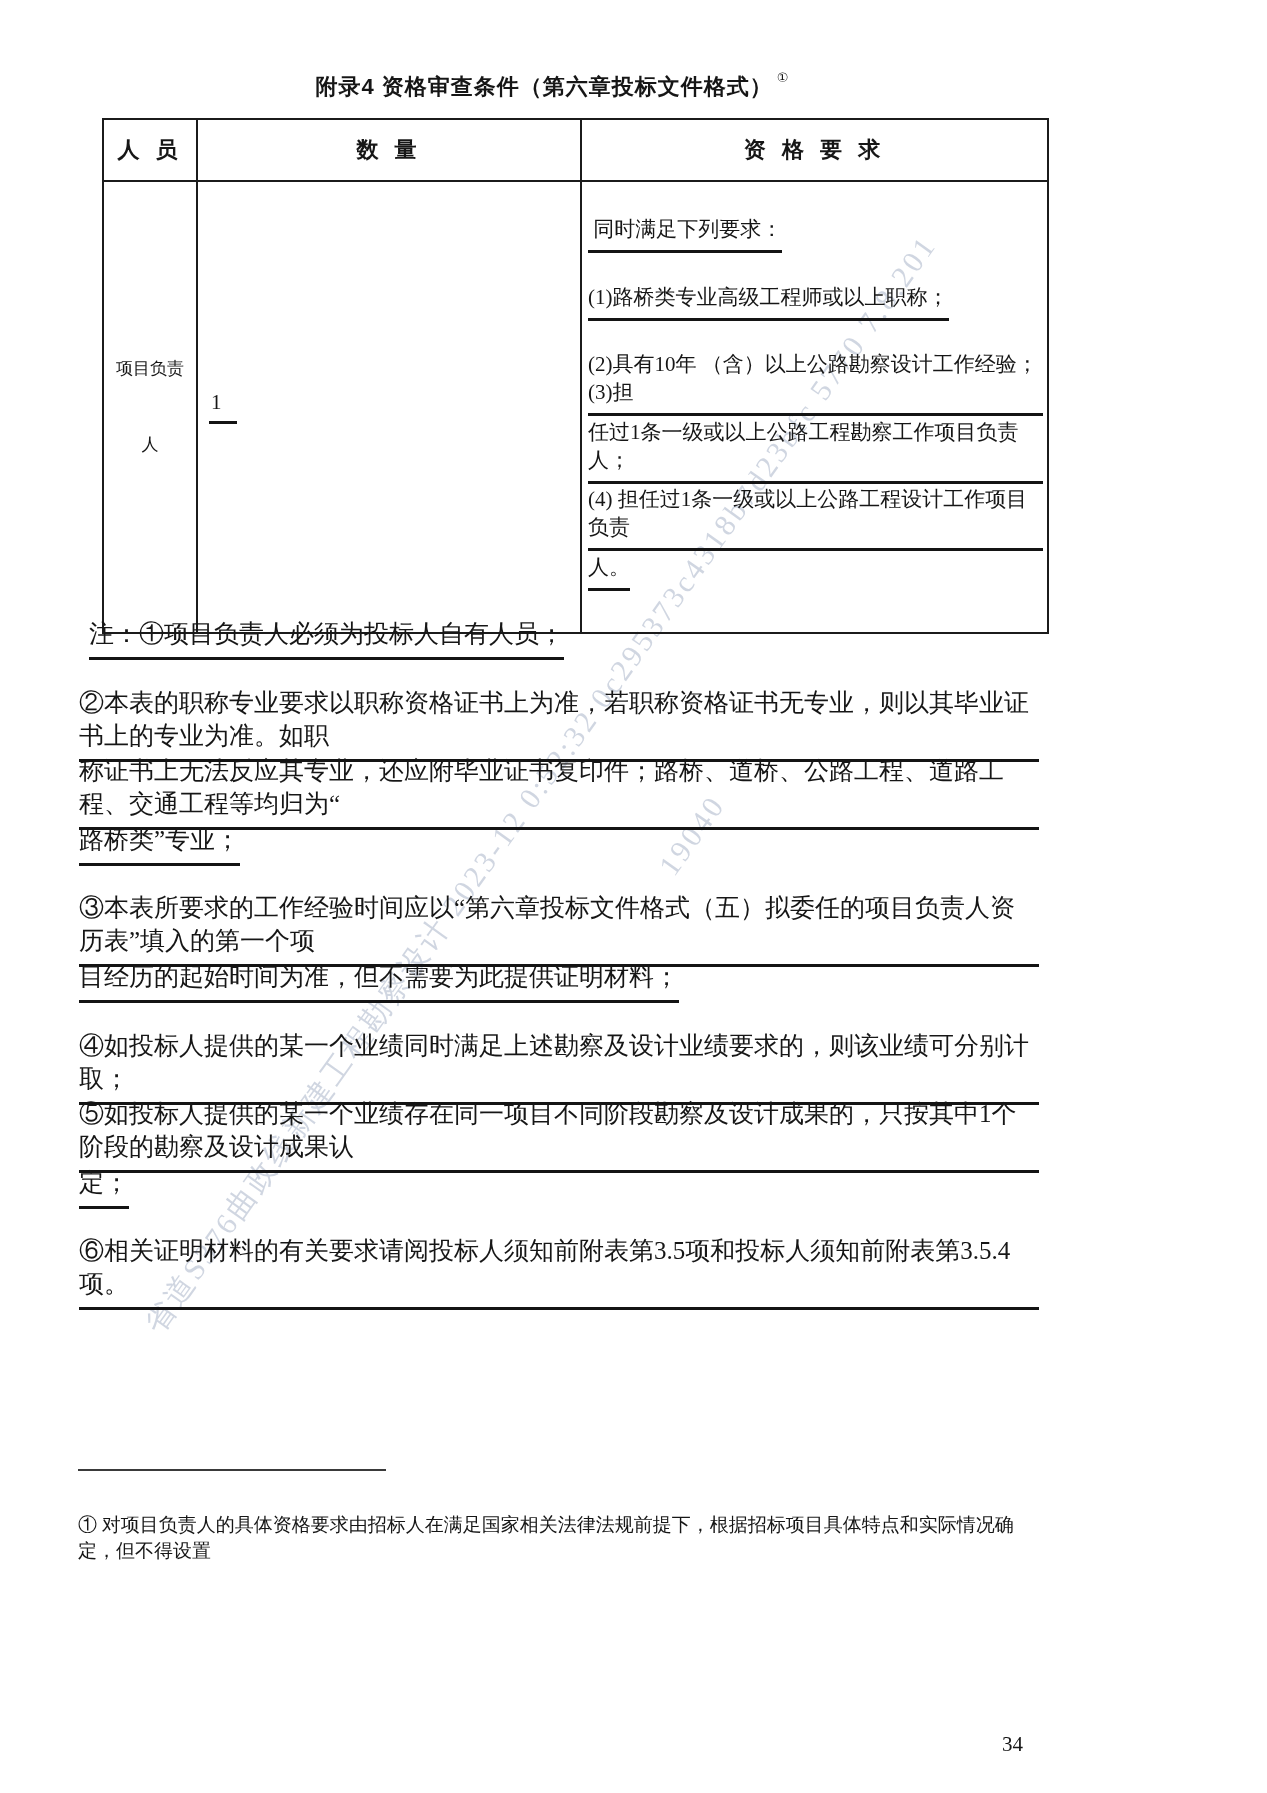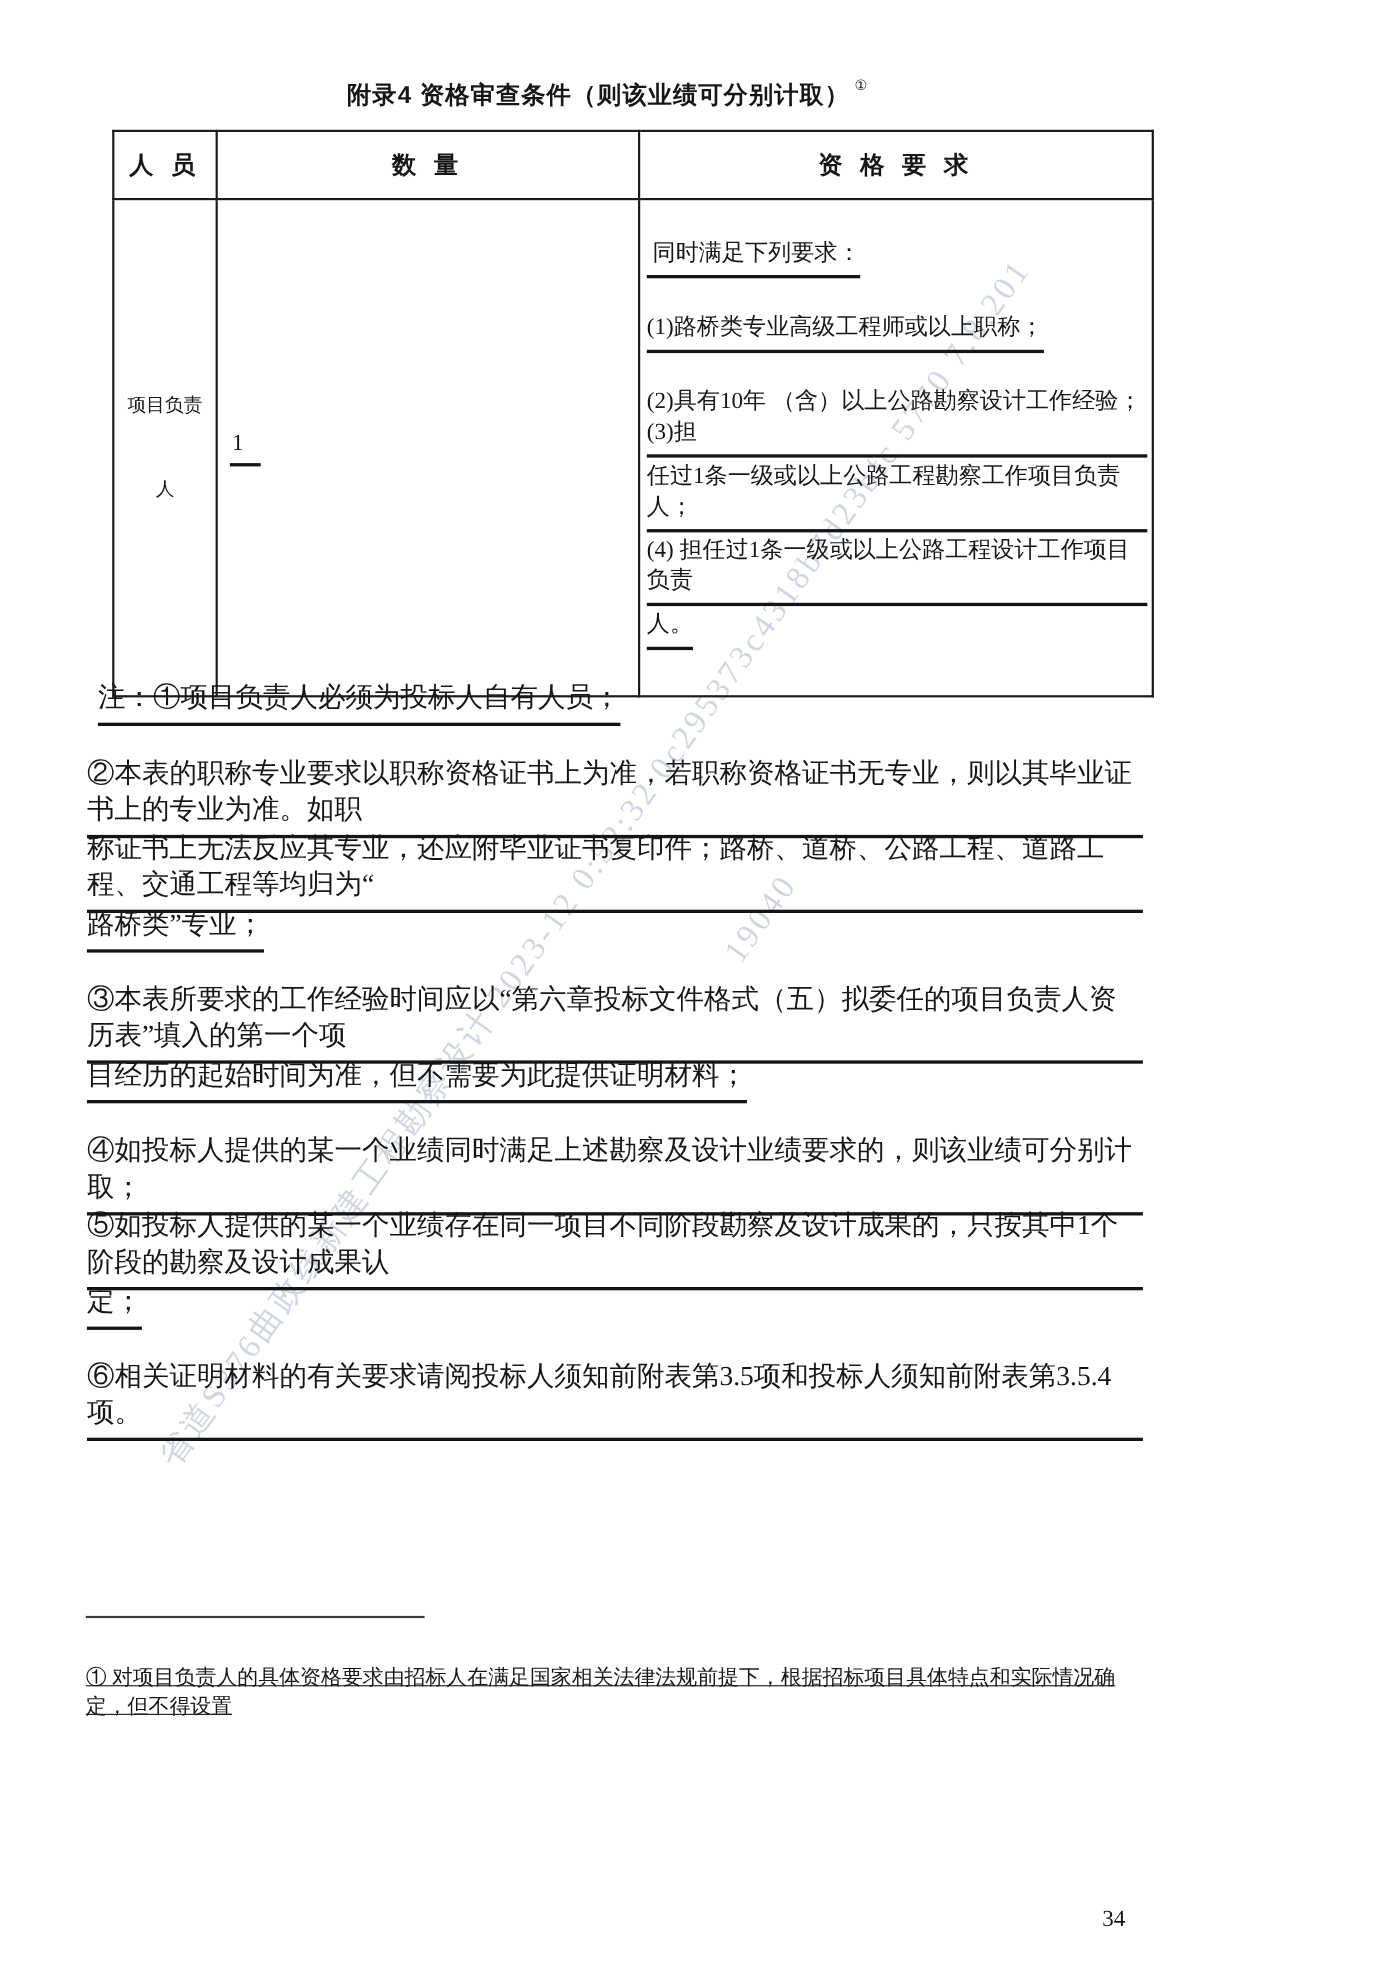--- a/index.html
+++ b/index.html
@@ -54,32 +54,32 @@
     display:inline-block;white-space:pre-wrap;
     border-bottom:3px solid #141414;padding-bottom:7px;
   }
   
   .notes{top:617px;left:79px;width:960px;font-size:25px;}
   .note-line{height:68.6px;}
   .note-line:first-child{padding-left:10px;}
   
   .footnote-sep{top:1469px;left:78px;width:308px;border-top:2px solid #3a3a3a;height:0;}
   .footnote{top:1512px;left:78px;width:965px;font-size:19px;}
-  .fn-line{height:72px;text-decoration:underline;}
+  .fn-line{height:72px;}
   
   .page-number{top:1732px;left:78px;width:945px;text-align:right;font-size:21px;}
 </style>
 </head>
 <body>
 
 <div class="wm wm1">省道S376曲政线新建工程勘察设计 2023-12 0:52:32 0c295373c4318b7d23bfc 5770 7.8.201</div>
 <div class="wm wm2">19040</div>
 
 <div class="layer title">
-  <span>附录4 资格审查条件（则该业绩可分别计取）</span><sup>①</sup>
+  <span>附录4 资格审查条件（第六章投标文件格式）</span><sup>①</sup>
 </div>
 
 <table class="qual">
   <colgroup>
     <col class="col-personnel">
       <col class="col-quantity">
       <col class="col-requirements">
   </colgroup>
   <tbody>
       <tr>

